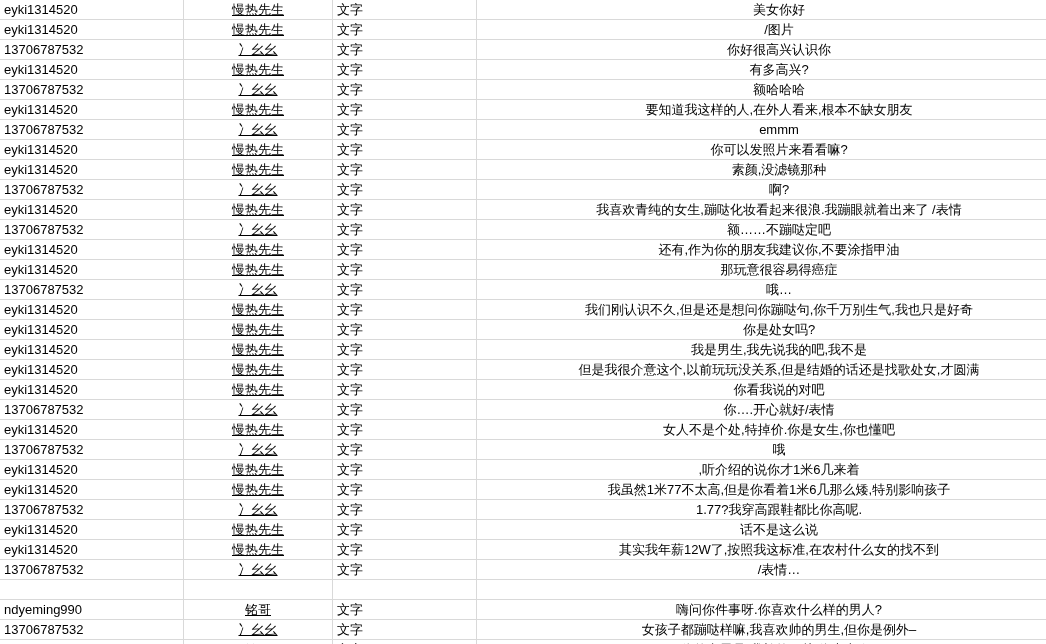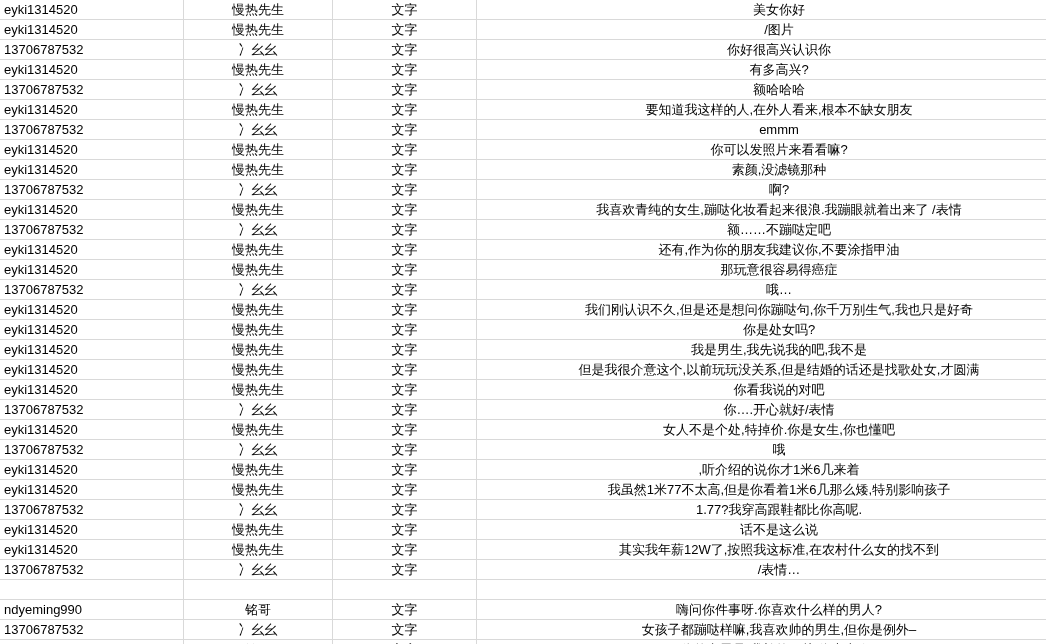--- a/index.html
+++ b/index.html
@@ -23,22 +23,22 @@
   .sheet td {
     border-bottom: 1px solid #d9d9d9;
     border-right: 1px solid #d9d9d9;
     height: 19px;
     line-height: 19px;
     padding: 0 4px;
     white-space: nowrap;
     overflow: hidden;
   }
   .col-a { width: 175px; text-align: left; }
-  .col-b { width: 140px; text-align: center; }
-  .col-c { width: 135px; text-align: center; padding-left: 8px; }
+  .col-b { width: 140px; text-align: center; text-decoration: underline; }
+  .col-c { width: 135px; text-align: left; padding-left: 8px; }
   .col-d { width: 596px; text-align: center; border-right: none; }
   tr.blank td {
     border-bottom: 1px solid #d9d9d9;
   }
   tr.blank td.col-d { border-right: none; }
 </style>
 </head>
 <body>
 
 <table class="sheet">

